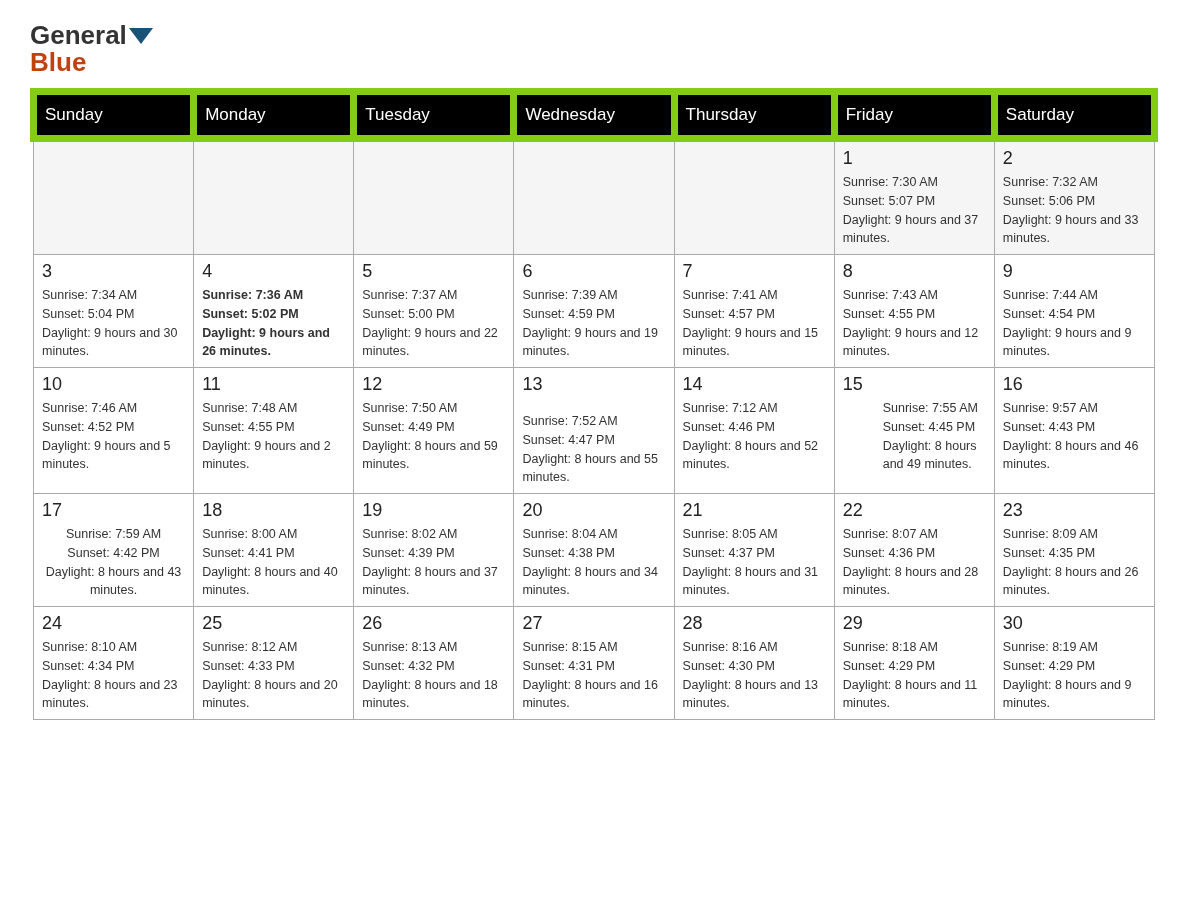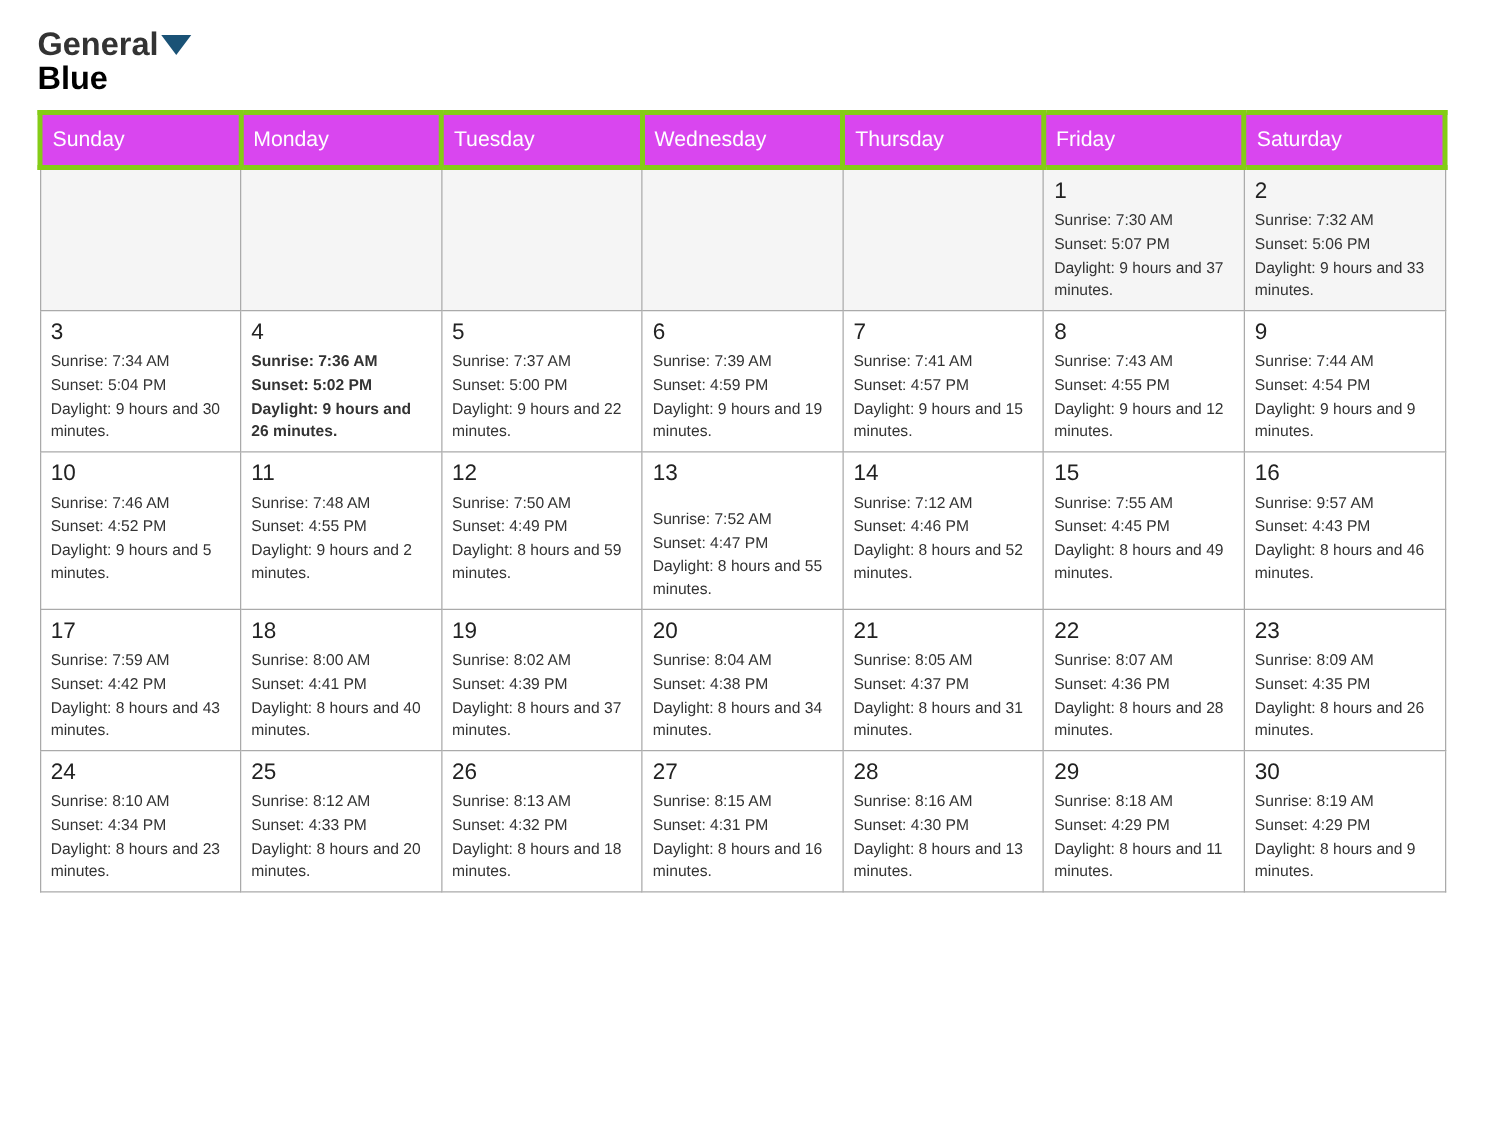--- a/index.html
+++ b/index.html
@@ -32,21 +32,21 @@
     .logo-arrow {
       width: 0;
       height: 0;
       border-left: 12px solid transparent;
       border-right: 12px solid transparent;
       border-top: 16px solid #1a5276;
       margin: 0 2px;
       display: inline-block;
     }
     .logo-blue {
-      color: #000000;
+      color: #c2410c;
       font-size: 26px;
       font-weight: bold;
       margin-top: -4px;
       display: block;
     }
     .title-section {
       text-align: right;
     }
     .month-title {
       font-size: 52px;
@@ -58,27 +58,27 @@
       font-size: 22px;
       color: #444;
       margin-top: 4px;
     }
     .calendar {
       width: 100%;
       border-collapse: collapse;
       margin-top: 10px;
     }
     .calendar th {
-      background-color: #d946ef;
+      background-color: #000000;
       color: #fff;
       padding: 10px 8px;
       text-align: left;
       font-size: 17px;
       font-weight: normal;
-      border: 4px solid #84cc16;
+      border: 7px solid #84cc16;
     }
     .calendar td {
       vertical-align: top;
       border: 1px solid #aaa;
       padding: 6px 8px;
       width: 14.28%;
       min-height: 110px;
       height: 110px;
     }
     .day-number {
@@ -220,35 +220,35 @@
 Daylight: 8 hours and 55 minutes.</div>
         </td>
         <td>
           <span class="day-number">14</span>
           <div class="day-info" style="white-space: pre-line;">Sunrise: 7:12 AM
 Sunset: 4:46 PM
 Daylight: 8 hours and 52 minutes.</div>
         </td>
         <td>
           <span class="day-number">15</span>
-          <div class="day-info" style="white-space: pre-line;">Sunrise: 7:55 AM
+          <div class="day-info" style="white-space: pre-line; margin-left: 40px;">Sunrise: 7:55 AM
 Sunset: 4:45 PM
 Daylight: 8 hours and 49 minutes.</div>
         </td>
         <td>
           <span class="day-number">16</span>
           <div class="day-info" style="white-space: pre-line;">Sunrise: 9:57 AM
 Sunset: 4:43 PM
 Daylight: 8 hours and 46 minutes.</div>
         </td>
       </tr>
       <tr>
         <td>
           <span class="day-number">17</span>
-          <div class="day-info" style="white-space: pre-line;">Sunrise: 7:59 AM
+          <div class="day-info" style="white-space: pre-line; text-align: center;">Sunrise: 7:59 AM
 Sunset: 4:42 PM
 Daylight: 8 hours and 43 minutes.</div>
         </td>
         <td>
           <span class="day-number">18</span>
           <div class="day-info" style="white-space: pre-line;">Sunrise: 8:00 AM
 Sunset: 4:41 PM
 Daylight: 8 hours and 40 minutes.</div>
         </td>
         <td>

